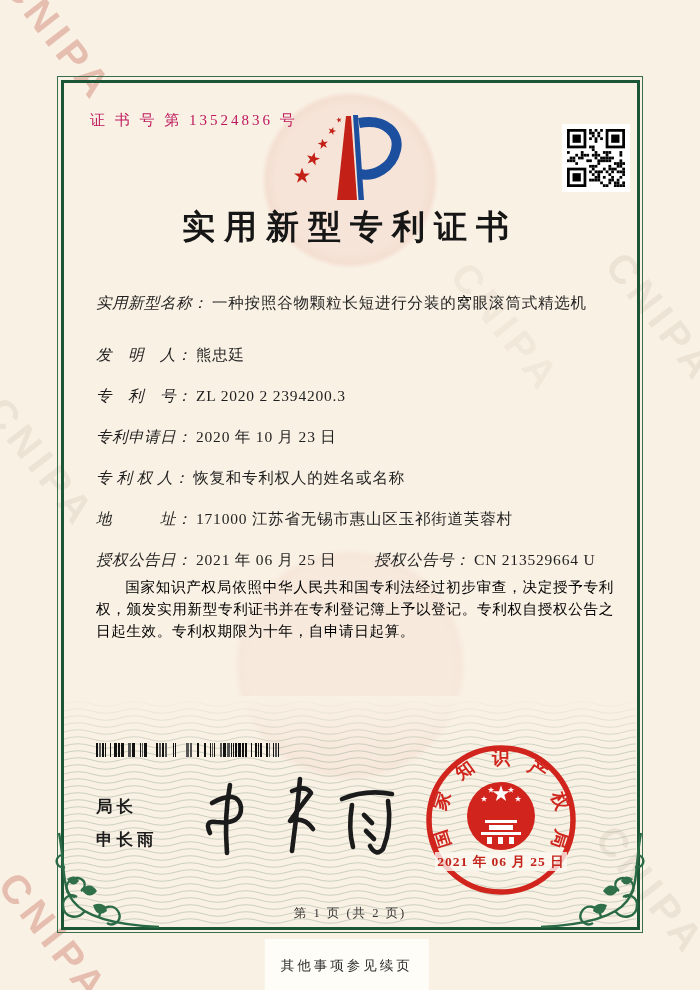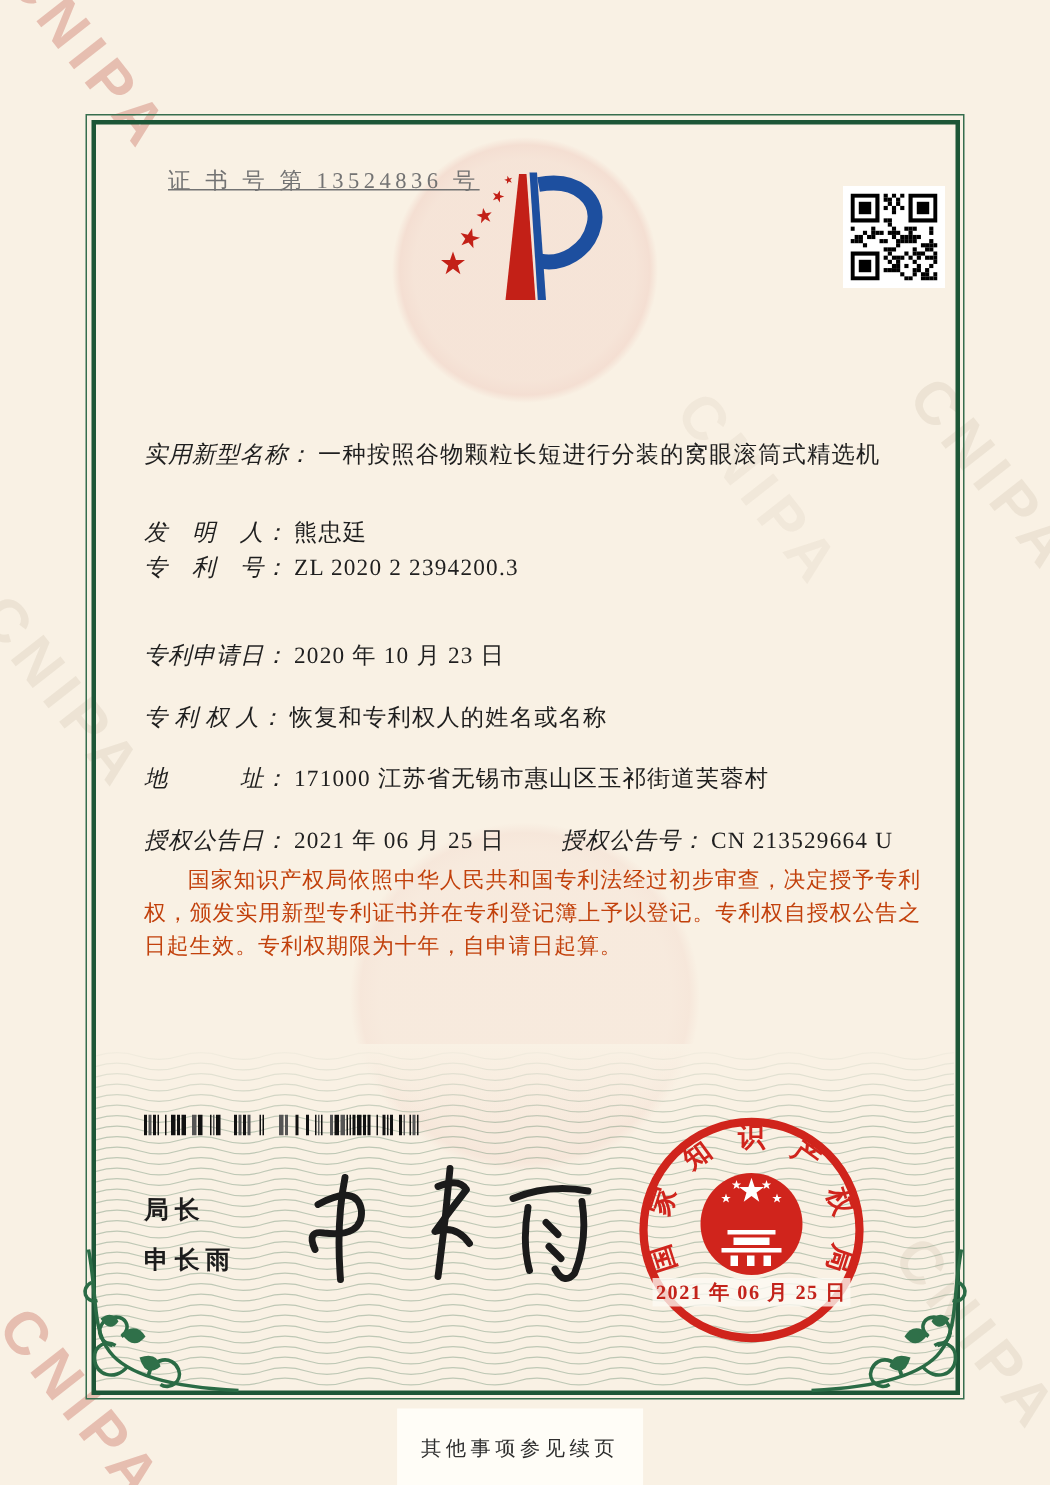--- a/index.html
+++ b/index.html
@@ -27,32 +27,32 @@
     position:absolute;left:57px;top:76px;width:586px;height:857px;
     border:1.6px solid #376e4e;
   }
   .frame-inner{
     position:absolute;inset:2.5px;border:3px solid #1d5637;
   }
   .wavy-panel{position:absolute;left:6px;right:6px;bottom:6px;height:230px;overflow:hidden;}
   .wavy-panel svg{display:block;}
   .wavy-fade{position:absolute;left:0;right:0;top:0;height:52px;
     background:linear-gradient(var(--cream), rgba(249,241,228,0));}
-  .cert-no{position:absolute;left:54px;top:34px;font-size:15px;letter-spacing:3px;color:#737373;text-decoration:underline;}
+  .cert-no{position:absolute;left:32px;top:34px;font-size:15px;letter-spacing:3px;color:#be185d;}
   .logo{position:absolute;left:228px;top:33px;}
   .qr{position:absolute;left:504px;top:47px;background:#fff;padding:5px;}
   .title{position:absolute;left:0;right:0;top:128px;text-align:center;
     font-size:33px;font-weight:bold;letter-spacing:9px;color:#161616;}
   .rows{position:absolute;left:38px;top:216px;width:517px;font-size:15.5px;}
   .row{position:absolute;left:0;white-space:nowrap;}
   .row .lab{letter-spacing:.5px;color:#1f1f1f;font-style:italic;}
   .row .val{letter-spacing:.8px;color:#1f1f1f;margin-left:4px;}
   .row .group2{position:absolute;left:278px;top:0;white-space:nowrap;}
   .paras{position:absolute;left:38px;top:500px;width:518px;font-size:14.6px;
-    line-height:21.8px;letter-spacing:.6px;color:#c2410c;text-align:justify;}
+    line-height:21.8px;letter-spacing:.6px;color:#000000;text-align:justify;}
   .paras p{text-indent:2em;}
   .barcode{position:absolute;left:38px;top:666px;}
   .signer{position:absolute;left:38px;top:719px;font-size:16.5px;letter-spacing:4px;color:#1c1c1c;}
   .signer div{margin-bottom:11px;font-weight:bold;}
   .signature{position:absolute;left:138px;top:692px;}
   .seal{position:absolute;left:363px;top:665px;}
   .seal-ring{fill:none;stroke:var(--seal-red);stroke-width:5.5px;}
   .seal-char{fill:var(--seal-red);font-size:18px;font-weight:bold;}
   .seal-date{fill:#c3231b;font-size:13.5px;letter-spacing:1px;font-weight:bold;}
   .page-number{position:absolute;left:0;right:0;top:828px;text-align:center;
@@ -246,29 +246,30 @@
       <rect x="1" y="1" width="5" height="5" fill="#fff"></rect>
       <rect x="2" y="2" width="3" height="3" fill="#000"></rect>
       <rect x="14" y="0" width="7" height="7" fill="#000"></rect>
       <rect x="15" y="1" width="5" height="5" fill="#fff"></rect>
       <rect x="16" y="2" width="3" height="3" fill="#000"></rect>
       <rect x="0" y="14" width="7" height="7" fill="#000"></rect>
       <rect x="1" y="15" width="5" height="5" fill="#fff"></rect>
       <rect x="2" y="16" width="3" height="3" fill="#000"></rect>
     </svg>
 
+  <div class="title">实用新型专利证书</div>
 
   <div class="rows">
     <div class="row" style="top:0">
       <span class="lab">实用新型名称：</span><span class="val">一种按照谷物颗粒长短进行分装的窝眼滚筒式精选机</span>
     </div>
     <div class="row" style="top:52px">
       <span class="lab">发　明　人：</span><span class="val">熊忠廷</span>
     </div>
-    <div class="row" style="top:75px">
+    <div class="row" style="top:93px">
       <span class="lab">专　利　号：</span><span class="val">ZL 2020 2 2394200.3</span>
     </div>
     <div class="row" style="top:134px">
       <span class="lab">专利申请日：</span><span class="val">2020 年 10 月 23 日</span>
     </div>
     <div class="row" style="top:175px">
       <span class="lab">专 利 权 人：</span><span class="val">恢复和专利权人的姓名或名称</span>
     </div>
     <div class="row" style="top:216px">
       <span class="lab">地　　　址：</span><span class="val">171000 江苏省无锡市惠山区玉祁街道芙蓉村</span>
@@ -375,20 +376,21 @@
         <text x="0" y="0" text-anchor="middle" transform="translate(80,78) rotate(-36) translate(0,-56)" class="seal-char">知</text>
         <text x="0" y="0" text-anchor="middle" transform="translate(80,78) rotate(0) translate(0,-56)" class="seal-char">识</text>
         <text x="0" y="0" text-anchor="middle" transform="translate(80,78) rotate(36) translate(0,-56)" class="seal-char">产</text>
         <text x="0" y="0" text-anchor="middle" transform="translate(80,78) rotate(72) translate(0,-56)" class="seal-char">权</text>
         <text x="0" y="0" text-anchor="middle" transform="translate(80,78) rotate(108) translate(0,-56)" class="seal-char">局</text>
       </g>
     <rect x="14" y="110" width="132" height="19" fill="#fdfaf3" opacity="0.78"></rect>
     <text class="seal-date" x="80" y="124" text-anchor="middle">2021 年 06 月 25 日</text>
   </svg>
 
+  <div class="page-number">第 1 页 (共 2 页)</div>
 
   <svg class="flourish left" width="112" height="112" viewBox="0 0 112 112">
     <path d="M8,6 C14,36 10,58 22,74 C34,90 66,98 108,100"></path>
     <path d="M24,70 c-10,-2 -12,-14 -2,-18 c10,-4 16,6 8,12"></path>
     <path d="M34,84 c-8,10 -22,6 -22,-6 c0,-8 8,-12 14,-8"></path>
     <path d="M48,90 c2,-12 16,-14 20,-4 c3,8 -6,14 -12,10"></path>
     <path d="M14,40 c-8,2 -12,-8 -4,-12"></path>
     <path class="leaf" d="M30,62 q10,-8 16,2 q-8,10 -16,-2 Z"></path>
     <path class="leaf" d="M42,78 q12,-4 14,6 q-10,8 -14,-6 Z"></path>
     <path class="leaf" d="M16,52 q8,-6 12,2 q-6,8 -12,-2 Z"></path>

